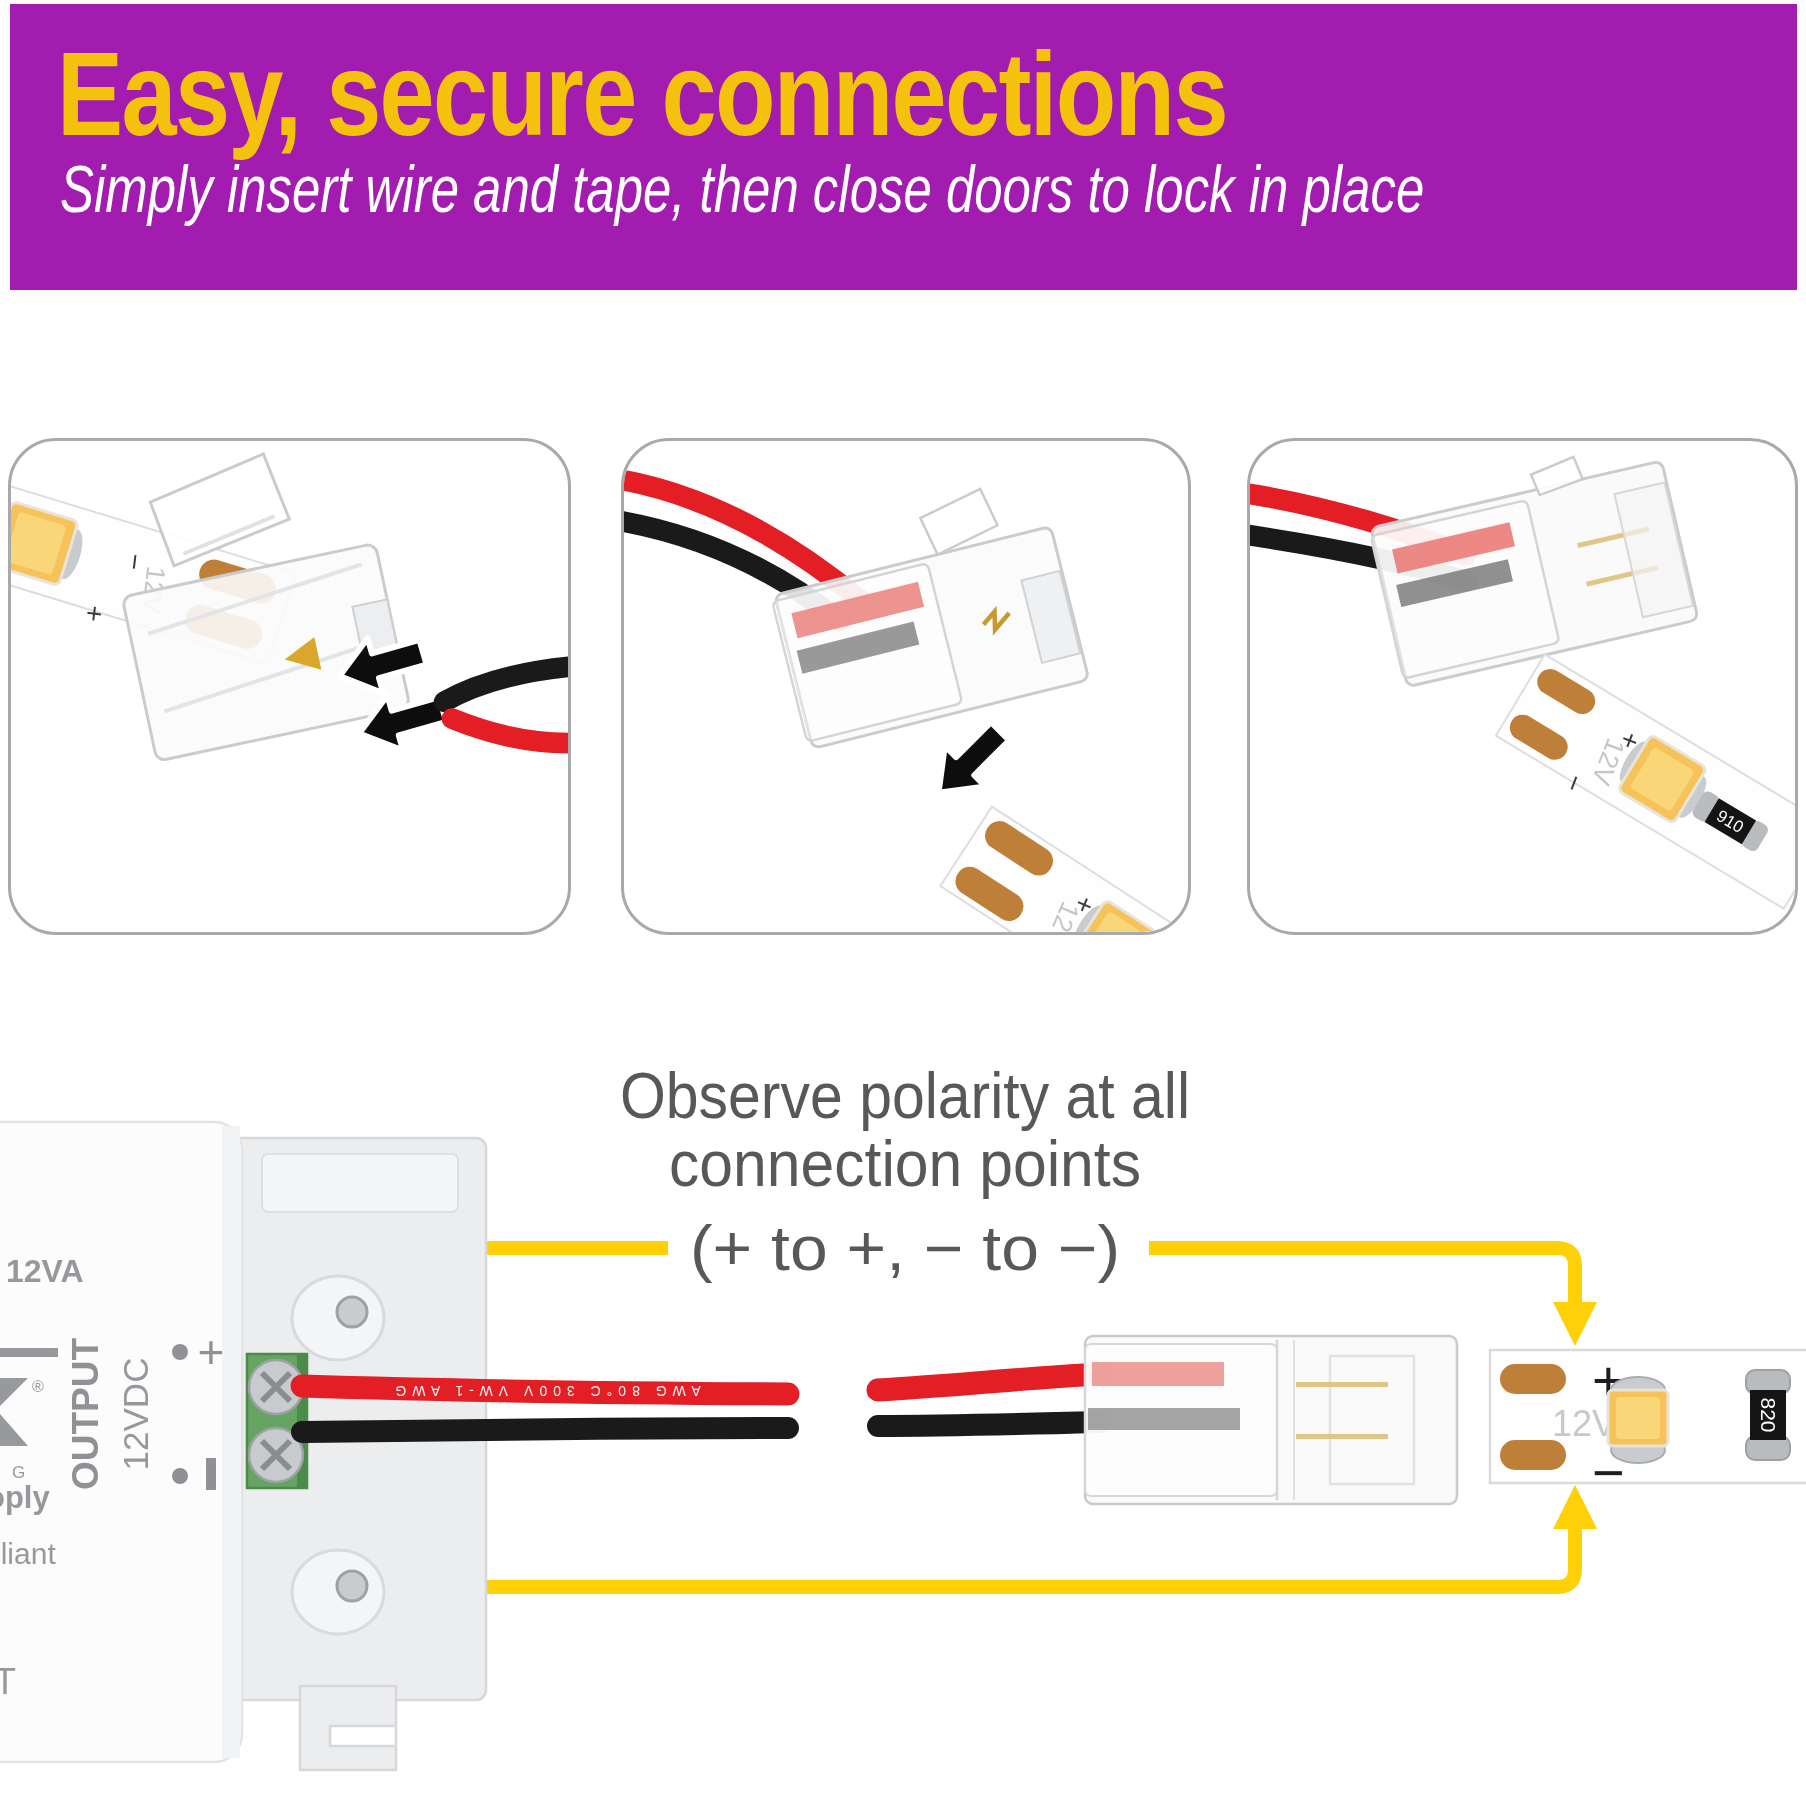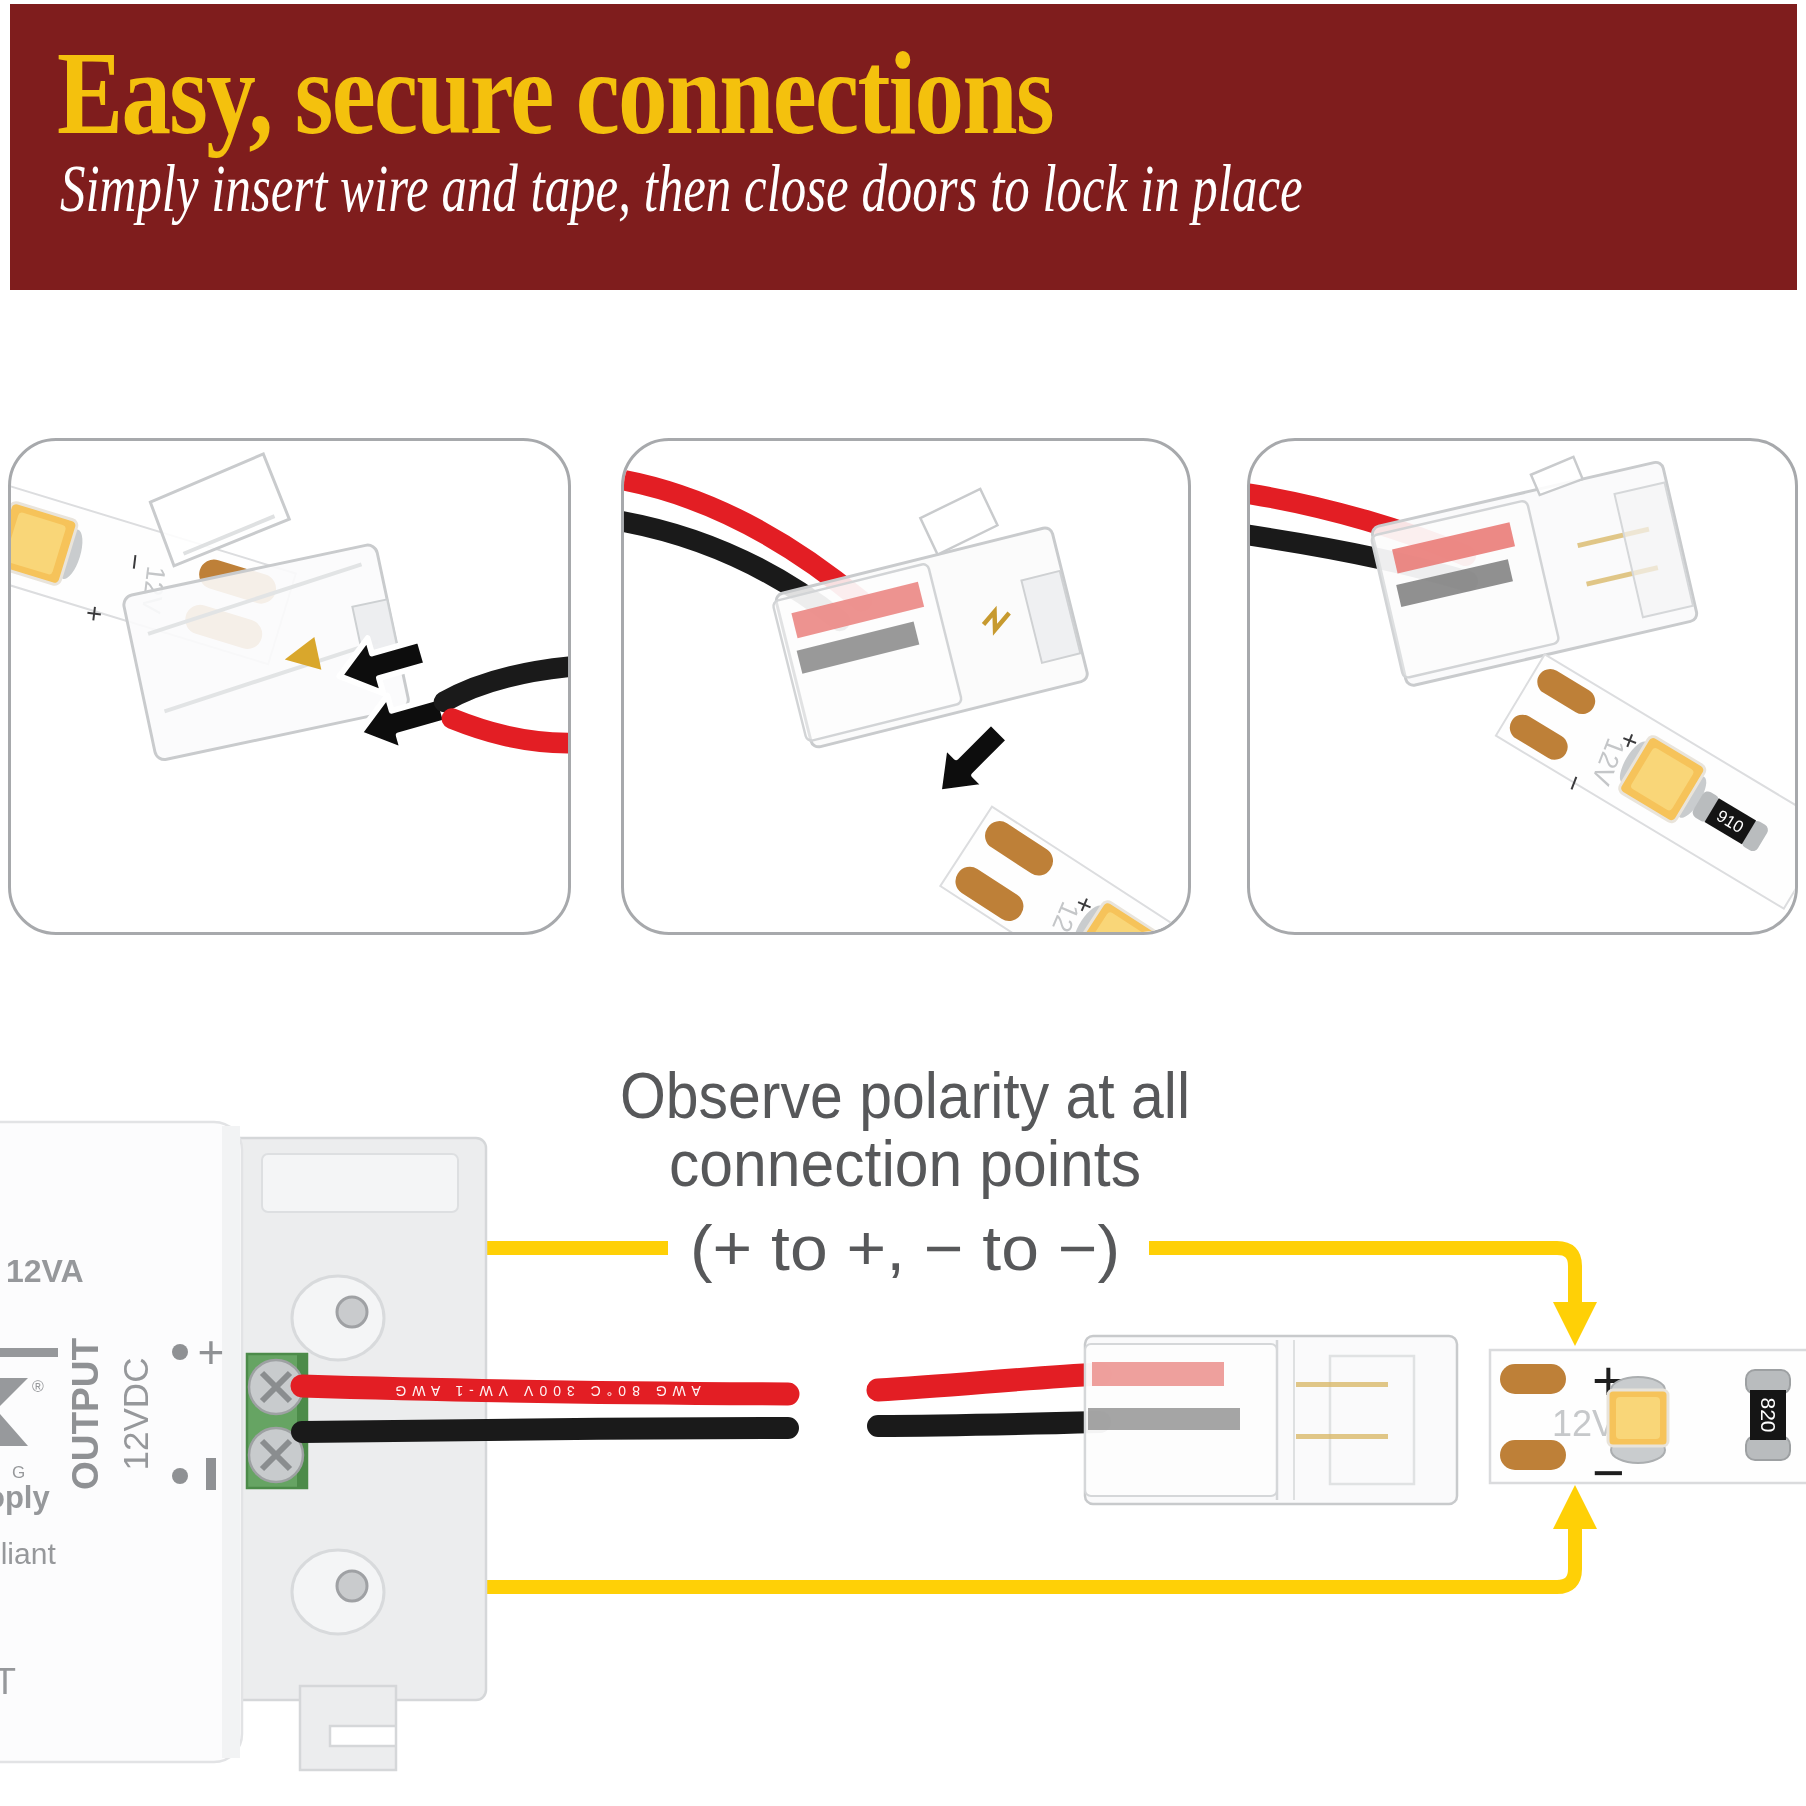--- a/index.html
+++ b/index.html
@@ -24,21 +24,21 @@
 </style>
 </head>
 <body>
 
 <svg class="hidden-defs" aria-hidden="true">
   <defs>
     <path id="arrowL" d="M0 0 L38 -29 L38 -13 L88 -13 L88 13 L38 13 L38 29 Z" fill="#0D0D0D" stroke="#FFFFFF" stroke-width="6" stroke-linejoin="round"></path>
   </defs>
 </svg>
 
-<div class="banner" style="background:#7f1d1d;font-family:Liberation Serif, serif;">
+<div class="banner" style="background:#a21caf;">
   <span class="banner-title" style="color:#F4C10D;">Easy, secure connections</span>
   <span class="banner-sub">Simply insert wire and tape, then close doors to lock in place</span>
 </div>
 
 <div class="panel" id="p1">
   <svg viewBox="0 0 563 497">
 
     <g transform="translate(-20,40) rotate(17)">
       <rect x="0" y="0" width="322" height="96" fill="#FEFEFE" stroke="#DCDDDF" stroke-width="2"></rect>
       <g transform="translate(18,14)">

